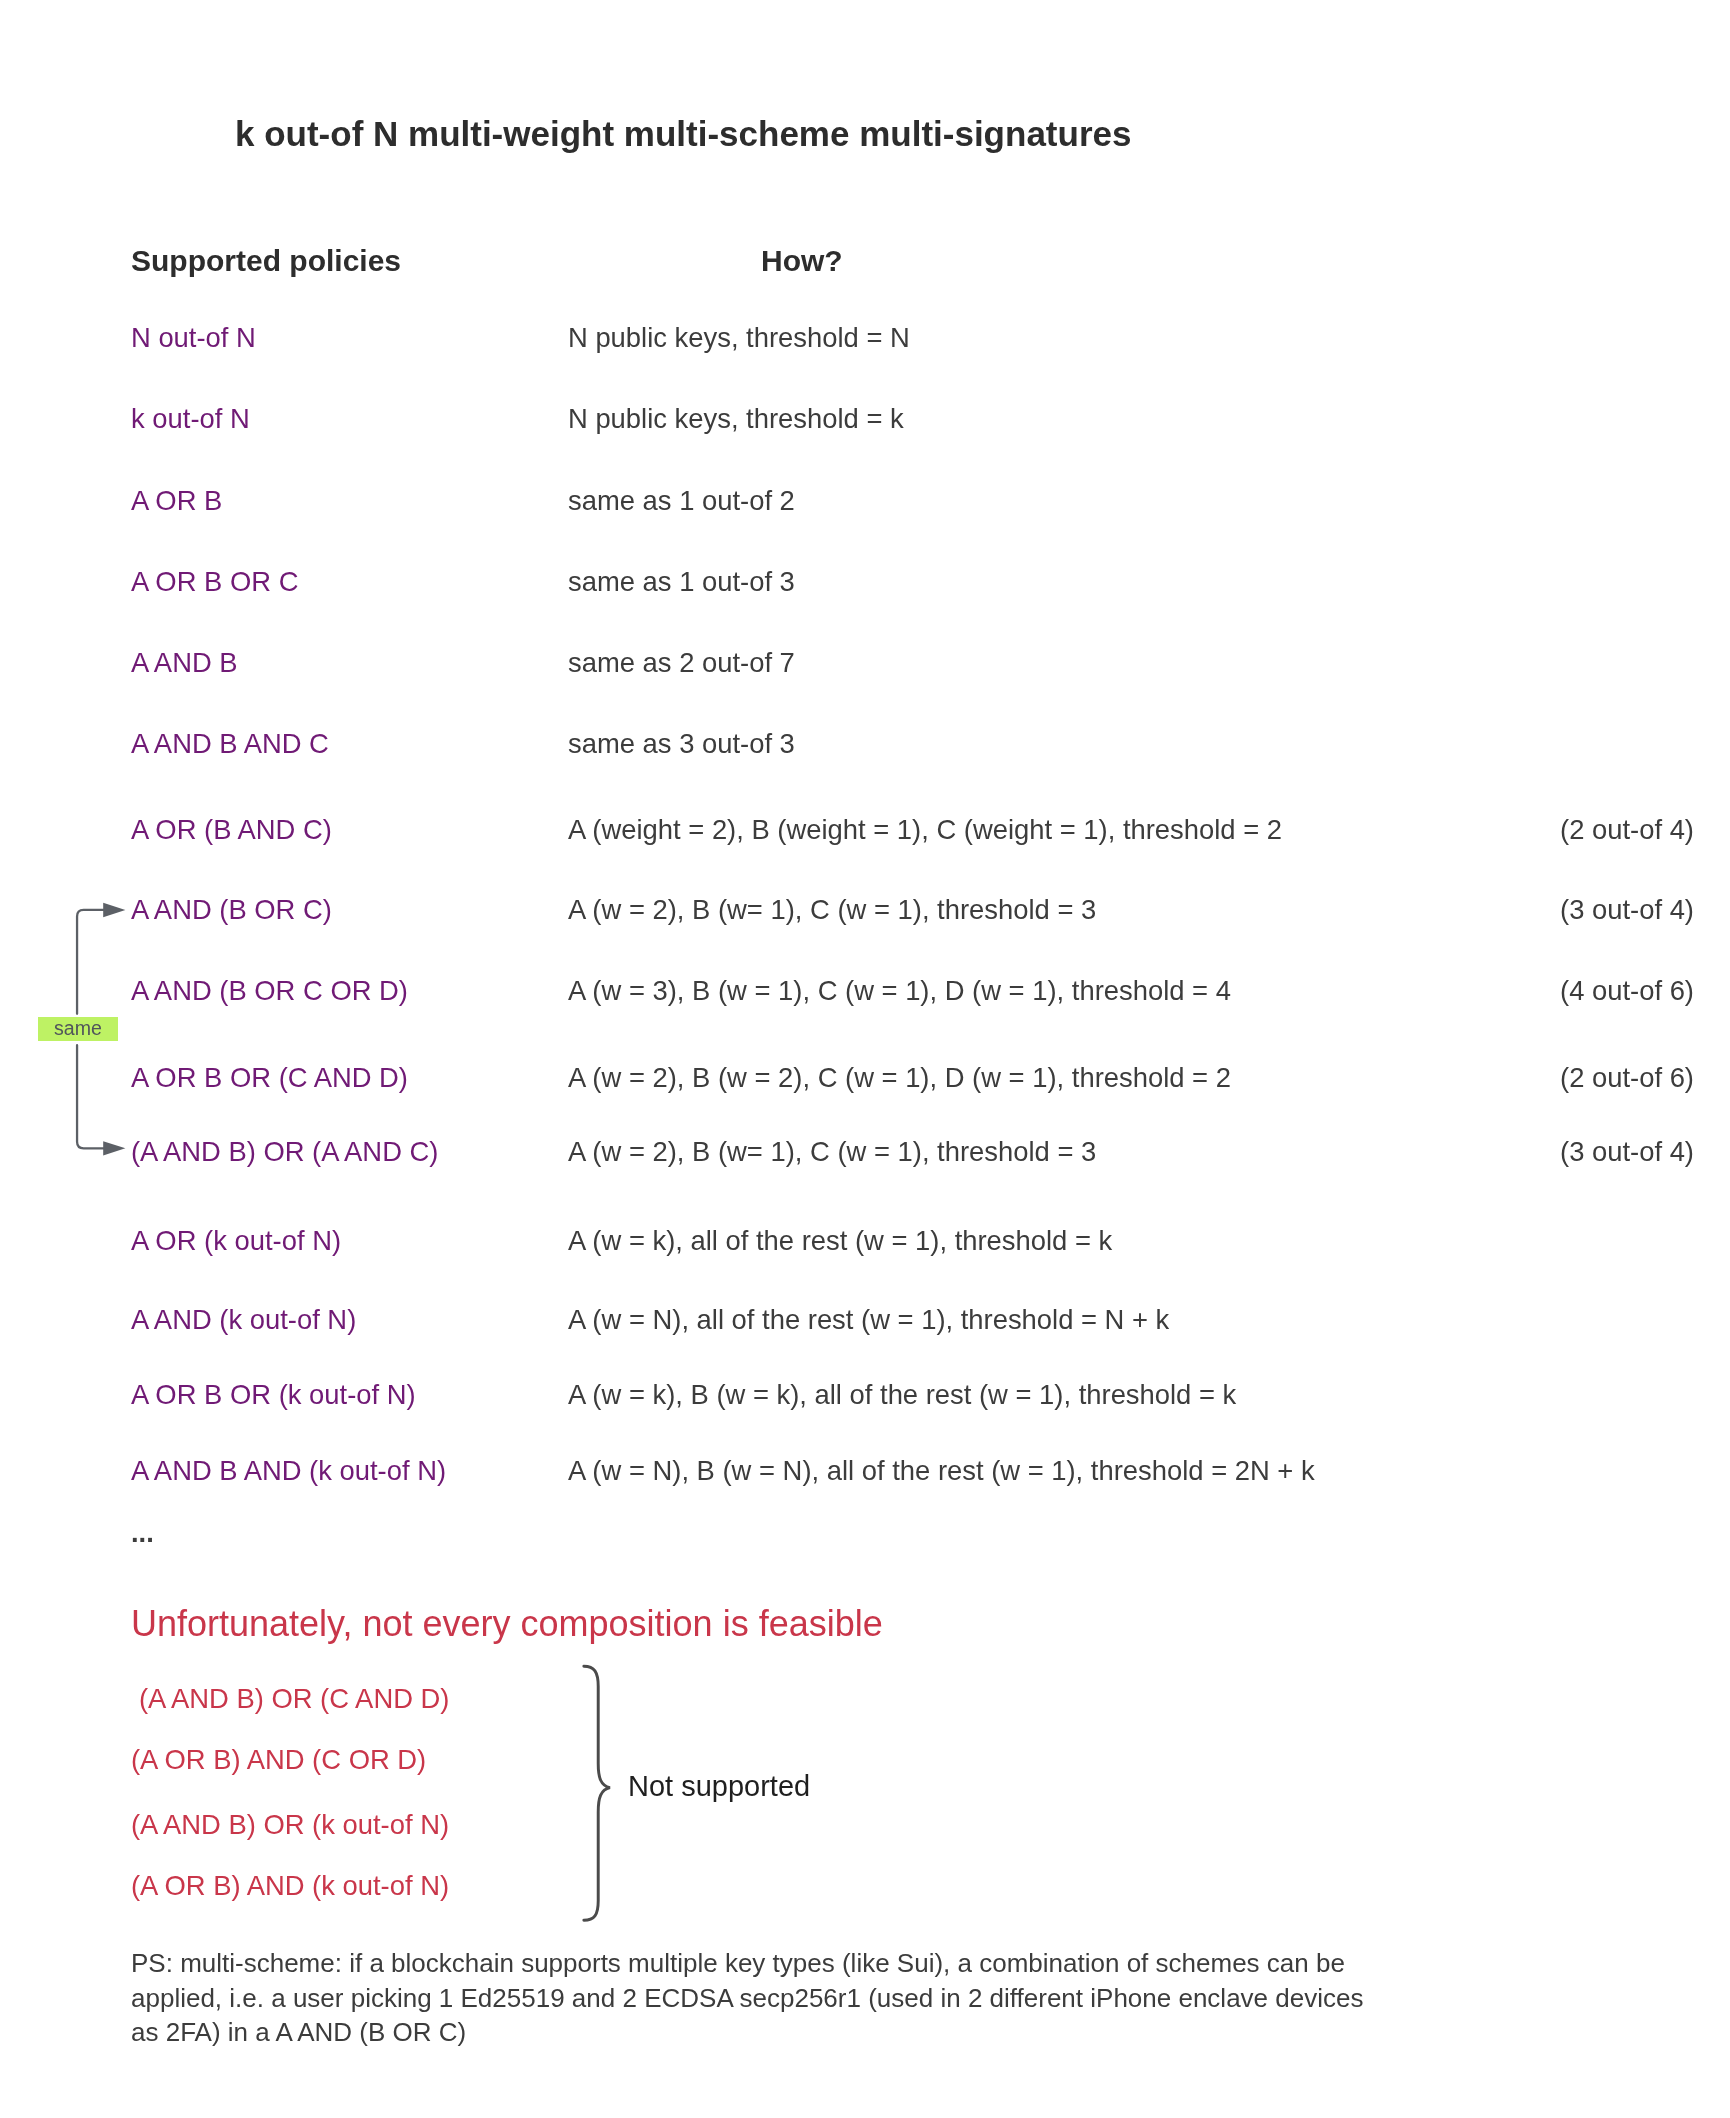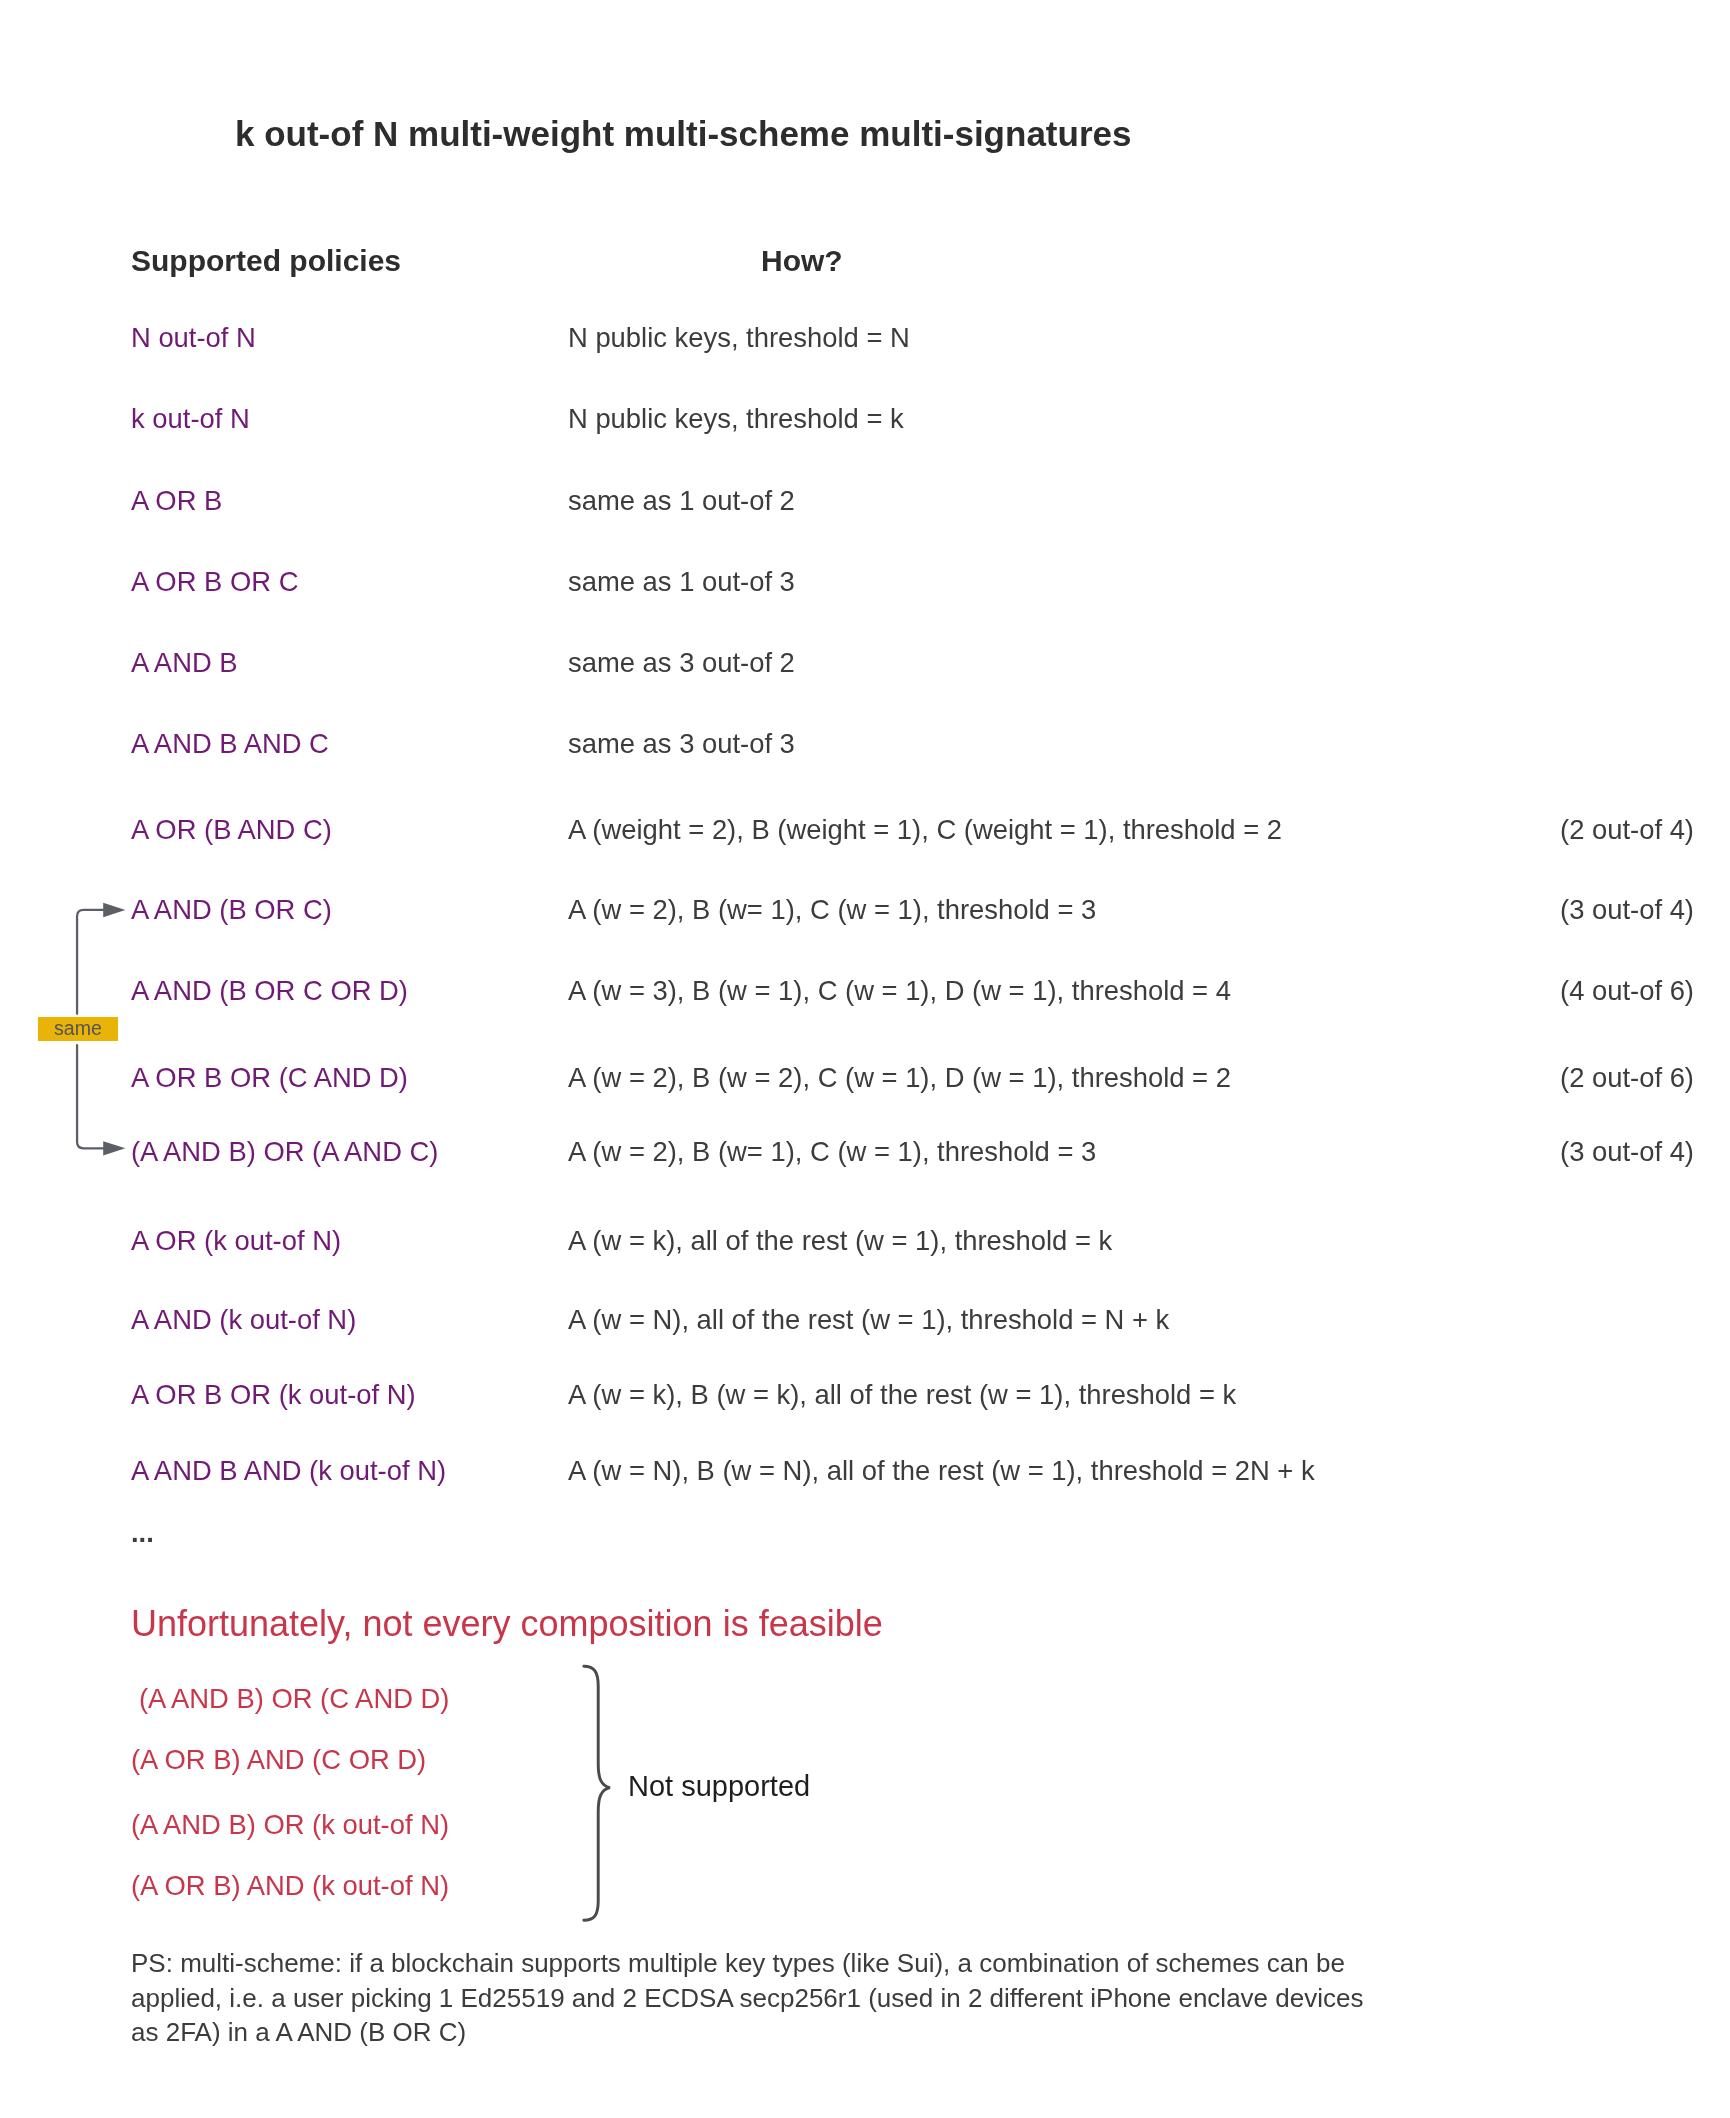--- a/index.html
+++ b/index.html
@@ -10,21 +10,21 @@
   .abs{position:absolute;white-space:nowrap;}
   .title{font-size:35px;font-weight:bold;color:#2d2d2d;text-align:left;line-height:43px;}
   .colhdr{font-size:30px;font-weight:bold;color:#2d2d2d;line-height:35px;}
   .rowlabel{font-size:27.4px;font-weight:normal;color:#701a75;line-height:35px;}
   .rowhow{font-size:27.4px;font-weight:normal;color:#3c3c3c;line-height:35px;}
   .rownote{font-size:27.4px;font-weight:normal;color:#3c3c3c;line-height:35px;text-align:right;}
   .ellipsis{font-size:27.4px;font-weight:bold;color:#3c3c3c;line-height:35px;}
   .red-heading{font-size:36px;color:#c9364a;line-height:37px;}
   .red-item{font-size:27.4px;color:#c9364a;line-height:35px;}
   .not-supported{font-size:29px;color:#1f1f1f;line-height:35px;}
-  .same-label{font-size:19.6px;color:#50555b;line-height:23.5px;text-align:center;background:#eab308;}
+  .same-label{font-size:19.6px;color:#50555b;line-height:23.5px;text-align:center;background:#bef264;}
   .footnote-line{font-size:26px;color:#3c3c3c;line-height:35px;}
   svg.overlay{position:absolute;left:0;top:0;pointer-events:none;}
 </style>
 </head>
 <body>
 
 <div class="canvas">
 
   <div class="abs title" style="left:235px;top:112px;width:1306px;">k out-of N multi-weight multi-scheme multi-signatures</div>
 
@@ -42,21 +42,21 @@
   <div class="abs" style="left:0;top:483px;width:1730px;">
     <span class="abs rowlabel" style="left:131px;">A OR B</span>
     <span class="abs rowhow" style="left:568px;">same as 1 out-of 2</span>
   </div>
   <div class="abs" style="left:0;top:564px;width:1730px;">
     <span class="abs rowlabel" style="left:131px;">A OR B OR C</span>
     <span class="abs rowhow" style="left:568px;">same as 1 out-of 3</span>
   </div>
   <div class="abs" style="left:0;top:645px;width:1730px;">
     <span class="abs rowlabel" style="left:131px;">A AND B</span>
-    <span class="abs rowhow" style="left:568px;">same as 3 out-of 2</span>
+    <span class="abs rowhow" style="left:568px;">same as 2 out-of 7</span>
   </div>
   <div class="abs" style="left:0;top:726px;width:1730px;">
     <span class="abs rowlabel" style="left:131px;">A AND B AND C</span>
     <span class="abs rowhow" style="left:568px;">same as 3 out-of 3</span>
   </div>
   <div class="abs" style="left:0;top:812px;width:1730px;">
     <span class="abs rowlabel" style="left:131px;">A OR (B AND C)</span>
     <span class="abs rowhow" style="left:568px;">A (weight = 2), B (weight = 1), C (weight = 1), threshold = 2</span>
     <span class="abs rownote" style="left:1381px;width:313px;">(2 out-of 4)</span>
   </div>

